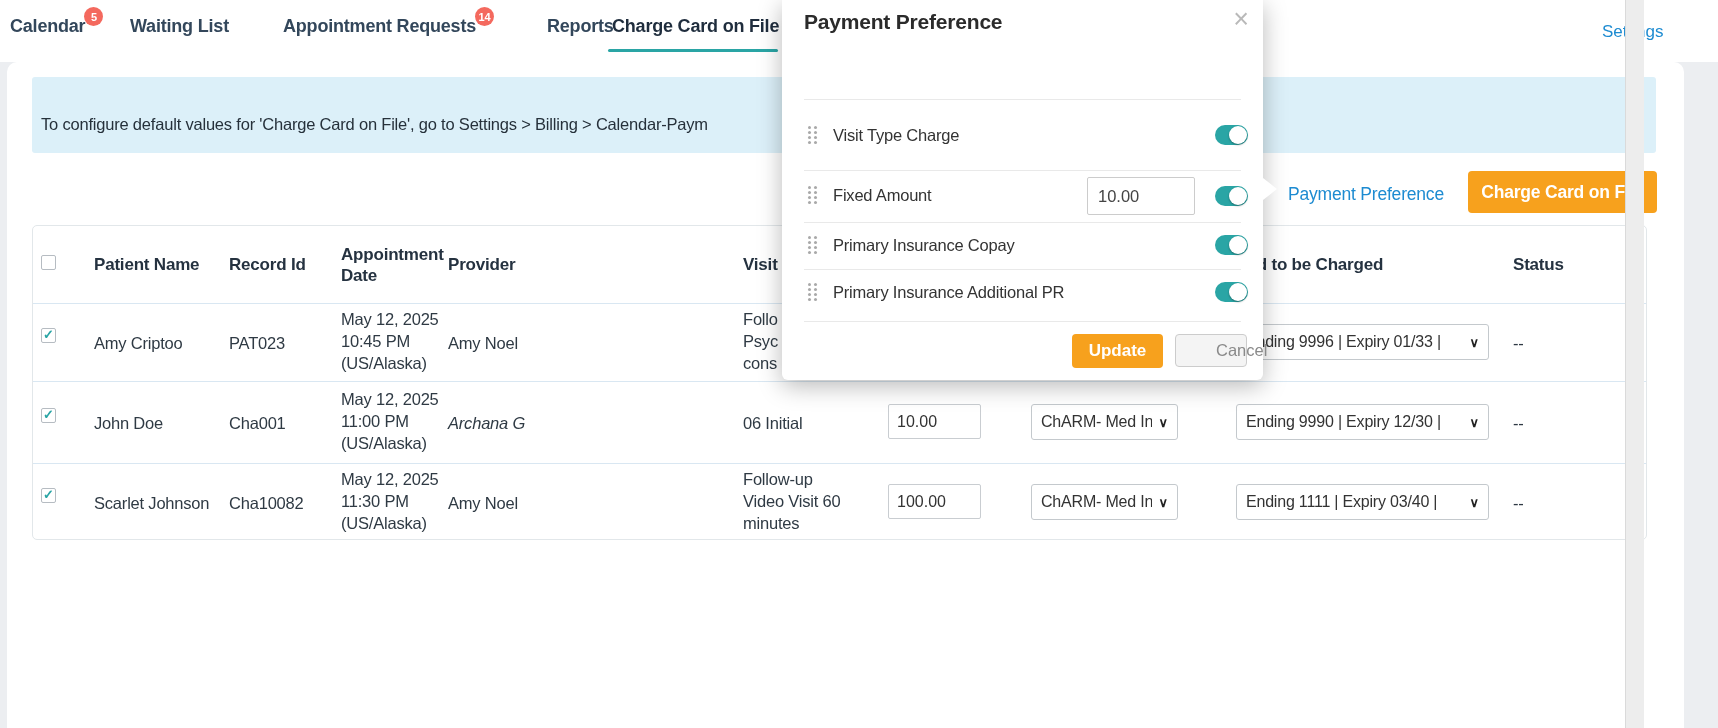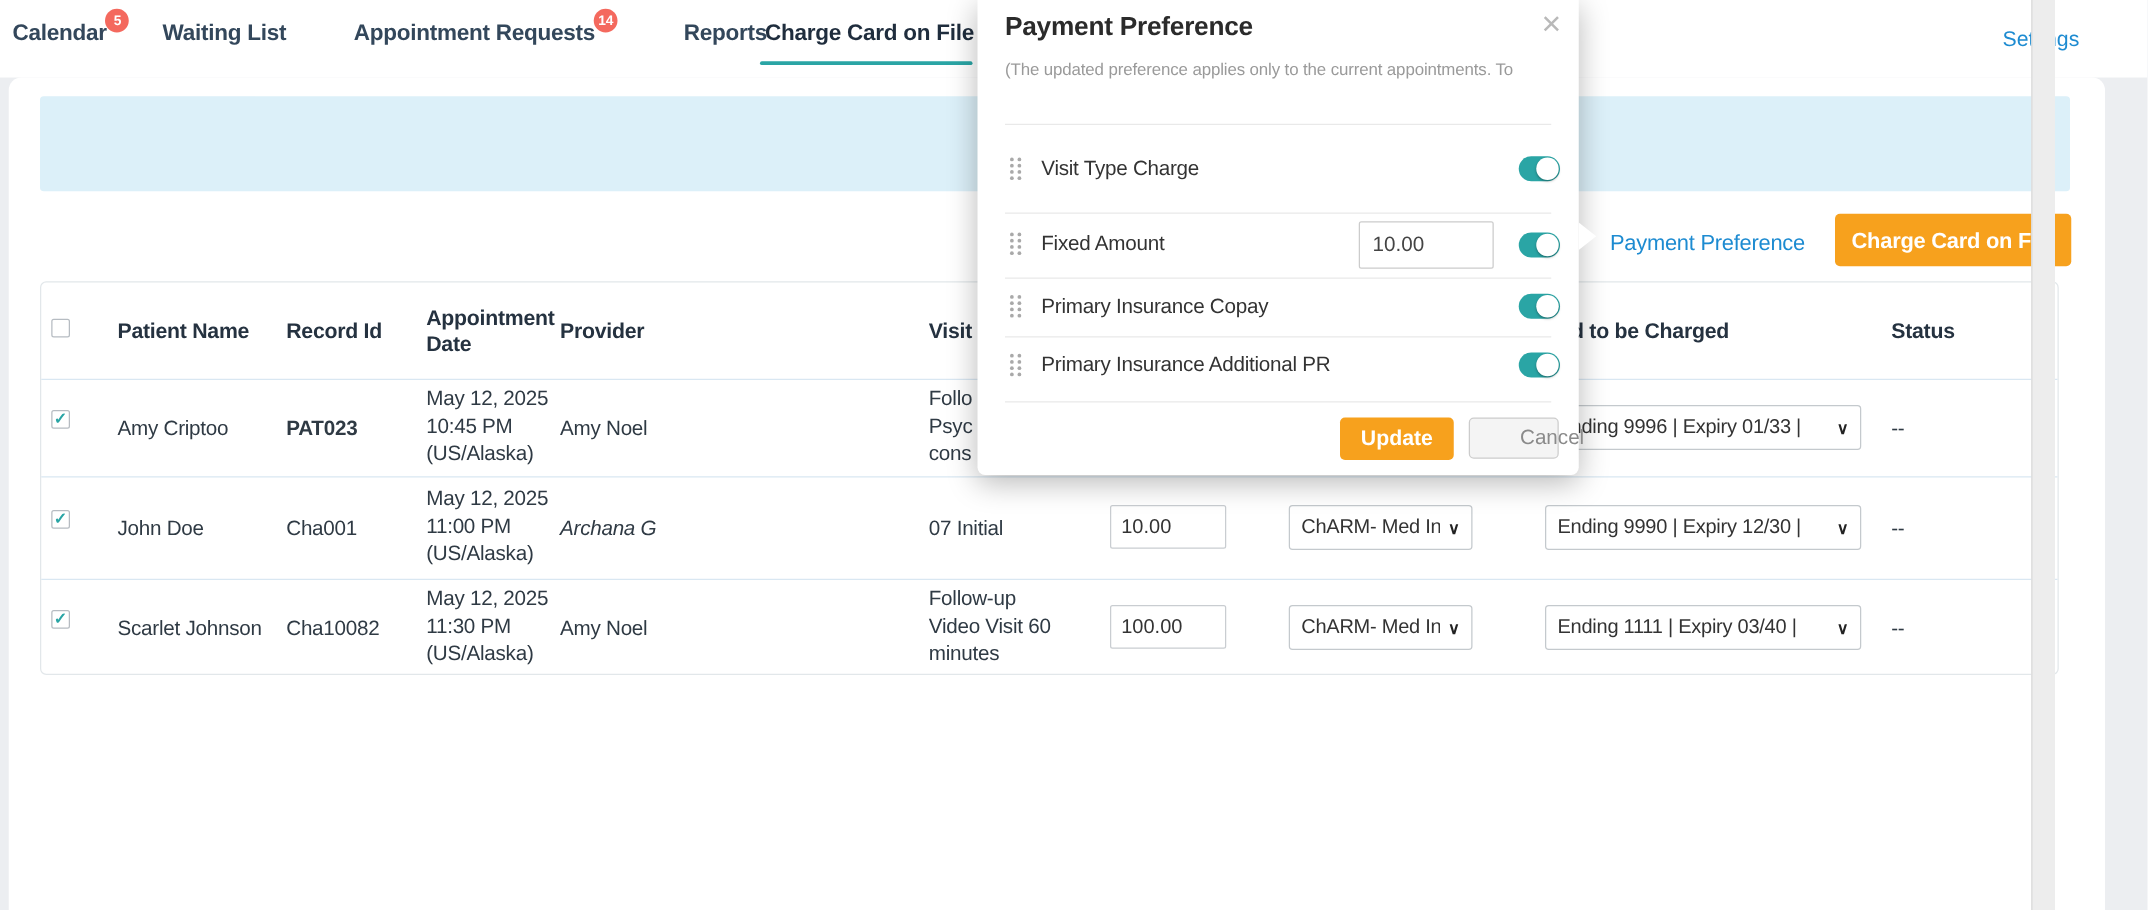--- a/index.html
+++ b/index.html
@@ -105,20 +105,21 @@
     <div class="tab active" style="left:612px;">
       <span>Charge Card on File</span>
     </div>
     <div class="abs tab-underline"></div>
     <div class="abs settings-link">Settings</div>
   </div>
 
   <div class="abs card"></div>
 
   <div class="abs banner">
+    <div class="banner-line l2">To configure default values for 'Charge Card on File', go to Settings &gt; Billing &gt; Calendar-Paym</div>
   </div>
 
   <div class="abs pp-link">Payment Preference</div>
   <div class="abs charge-btn">Charge Card on File</div>
 
   <div class="abs table">
 
     <div class="checkbox" style="left:8px;top:29px;"></div>
     <div class="hdr" style="left:61px;top:29px;">Patient Name</div>
     <div class="hdr" style="left:196px;top:29px;">Record Id</div>
@@ -128,21 +129,21 @@
     </div>
     <div class="hdr" style="left:415px;top:29px;">Provider</div>
     <div class="hdr" style="left:710px;top:29px;">Visit Type</div>
     <div class="hdr" style="left:1196px;top:29px;">Card to be Charged</div>
     <div class="hdr" style="left:1480px;top:29px;">Status</div>
     <div class="divider" style="top:77px;"></div>
 
     <div>
       <div class="checkbox checked" style="left:8px;top:102px;"></div>
       <div class="cell" style="left:61px;top:106px;">Amy Criptoo</div>
-      <div class="cell" style="left:196px;top:106px;font-weight:bold;">PAT023</div>
+      <div class="cell" style="left:196px;top:106px;">PAT023</div>
       <div class="cell" style="left:308px;top:82px;">
         <div>May 12, 2025</div>
         <div>10:45 PM</div>
         <div>(US/Alaska)</div>
       </div>
       <div class="cell" style="left:415px;top:106px;">Amy Noel</div>
       <div class="cell" style="left:710px;top:82px;">
         <div>Follo</div>
         <div>Psyc</div>
         <div>cons</div>
@@ -158,21 +159,21 @@
     <div>
       <div class="checkbox checked" style="left:8px;top:182px;"></div>
       <div class="cell" style="left:61px;top:186px;">John Doe</div>
       <div class="cell" style="left:196px;top:186px;">Cha001</div>
       <div class="cell" style="left:308px;top:162px;">
         <div>May 12, 2025</div>
         <div>11:00 PM</div>
         <div>(US/Alaska)</div>
       </div>
       <div class="cell" style="left:415px;top:186px;font-style:italic;">Archana G</div>
-      <div class="cell" style="left:710px;top:186px;">07 Initial</div>
+      <div class="cell" style="left:710px;top:186px;">06 Initial</div>
       <input class="tbl-input" style="left: 855px; top: 178px;" value="10.00">
       <div class="select" style="left:998px;top:178px;width:147px;">
         <span class="opt" style="max-width:112px;">ChARM- Med In</span>
         <span class="chev">∨</span>
       </div>
       <div class="select" style="left:1203px;top:178px;width:253px;">
         <span class="opt">Ending 9990 | Expiry 12/30 |</span>
         <span class="chev">∨</span>
       </div>
       <div class="cell" style="left:1480px;top:186px;">--</div>
@@ -205,21 +206,20 @@
       </div>
       <div class="cell" style="left:1480px;top:266px;">--</div>
     </div>
   </div>
 
   <div class="abs modal">
     <div class="modal-arrow"></div>
     <div class="modal-title">Payment Preference</div>
     <div class="modal-close">×</div>
     <div class="modal-sub">
-      <div>(The updated preference applies only to the current appointments. To</div>
     </div>
     <div class="mdivider" style="top:99px;"></div>
 
     <div>
       <div class="grip" style="top:126px;"></div>
       <div class="mrow-label" style="top:126px;">Visit Type Charge</div>
       <div class="switch on" style="top:125px;">
           <div class="knob"></div>
         </div>
     </div>

